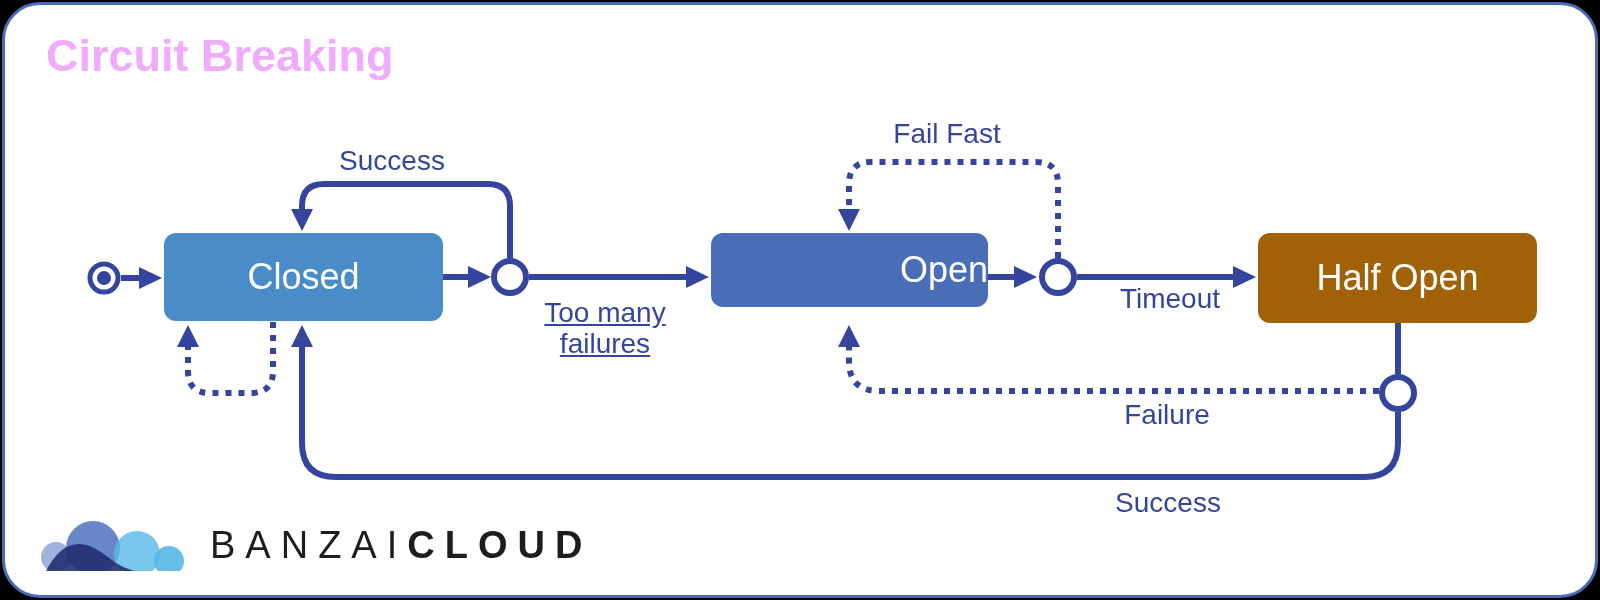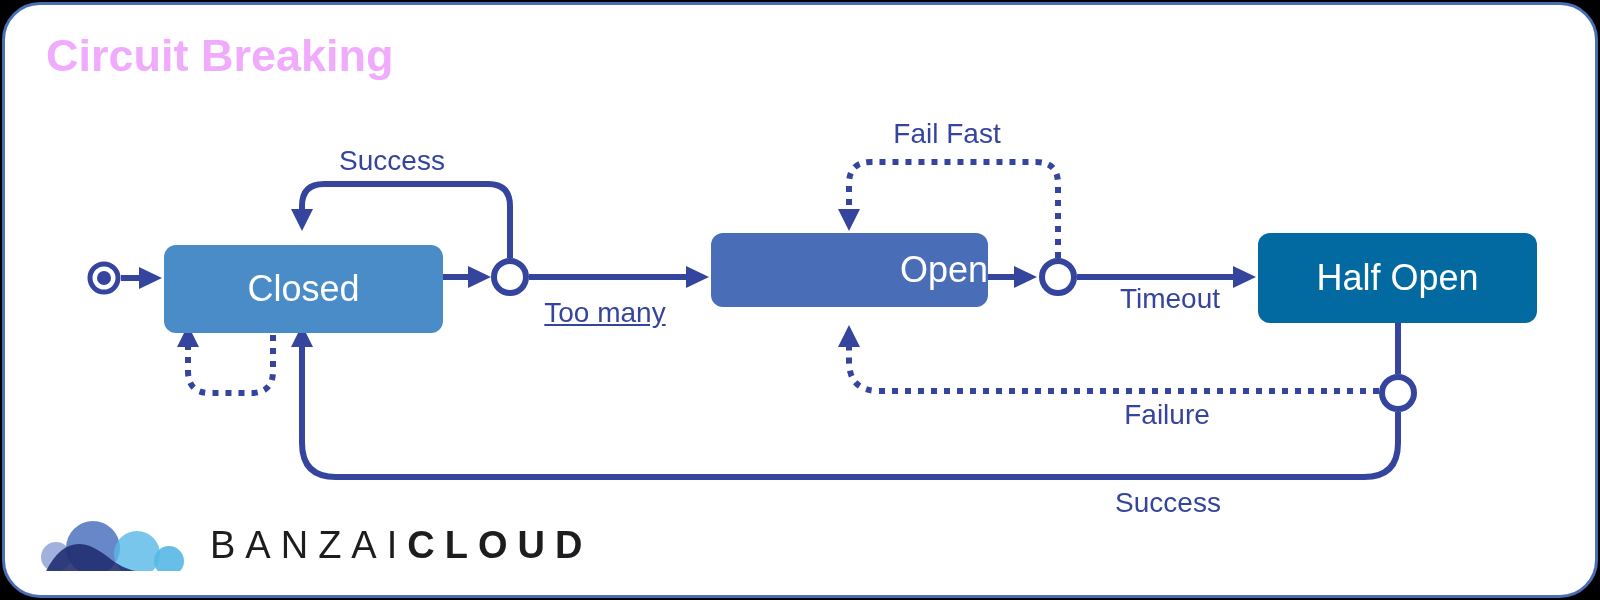--- a/index.html
+++ b/index.html
@@ -21,23 +21,23 @@
     font-size:45px; font-weight:600; color:#f0abfc;
     z-index:4;
   }
   .diagram-svg { position:absolute; left:0; top:0; z-index:1; }
   .state {
     position:absolute; z-index:2;
     border-radius:12px; color:#ffffff;
     display:flex; align-items:center; justify-content:center;
     font-size:36px;
   }
-  .state-closed    { left:164px; top:233px; width:279px; height:88px; background:#4a8cc7;margin-top:12px; }
+  .state-closed    { left:164px; top:233px; width:279px; height:88px; background:#4a8cc7; }
   .state-open      { left:711px; top:233px; width:277px; height:74px; background:#4a6db8;justify-content:flex-end; }
-  .state-half-open { left:1258px; top:233px; width:279px; height:90px; background:#0369a1; }
+  .state-half-open { left:1258px; top:233px; width:279px; height:90px; background:#a16207; }
   .edge-label {
     position:absolute; z-index:3;
     color:#35459d; font-size:28px; text-align:center; line-height:31px;
   }
   .lbl-success-top    { left:292px;  top:145px; width:200px; }
   .lbl-too-many       { left:505px;  top:297px; width:200px;text-decoration:underline; }
   .lbl-fail-fast      { left:847px;  top:118px; width:200px; }
   .lbl-timeout        { left:1070px; top:283px; width:200px; }
   .lbl-failure        { left:1067px; top:399px; width:200px; }
   .lbl-success-bottom { left:1068px; top:487px; width:200px; }
@@ -106,20 +106,21 @@
 <div class="state state-open">
   <span>Open</span>
 </div>
 <div class="state state-half-open">
   <span>Half Open</span>
 </div>
 
 <div class="edge-label lbl-success-top">Success</div>
 <div class="edge-label lbl-too-many">
   <div>Too many</div>
+  <div>failures</div>
 </div>
 <div class="edge-label lbl-fail-fast">Fail Fast</div>
 <div class="edge-label lbl-timeout">Timeout</div>
 <div class="edge-label lbl-failure">Failure</div>
 <div class="edge-label lbl-success-bottom">Success</div>
 <div class="edge-label lbl-fail-under">
 </div>
 
 <div class="logo">
   <svg width="150" height="62" viewBox="0 0 150 62">

